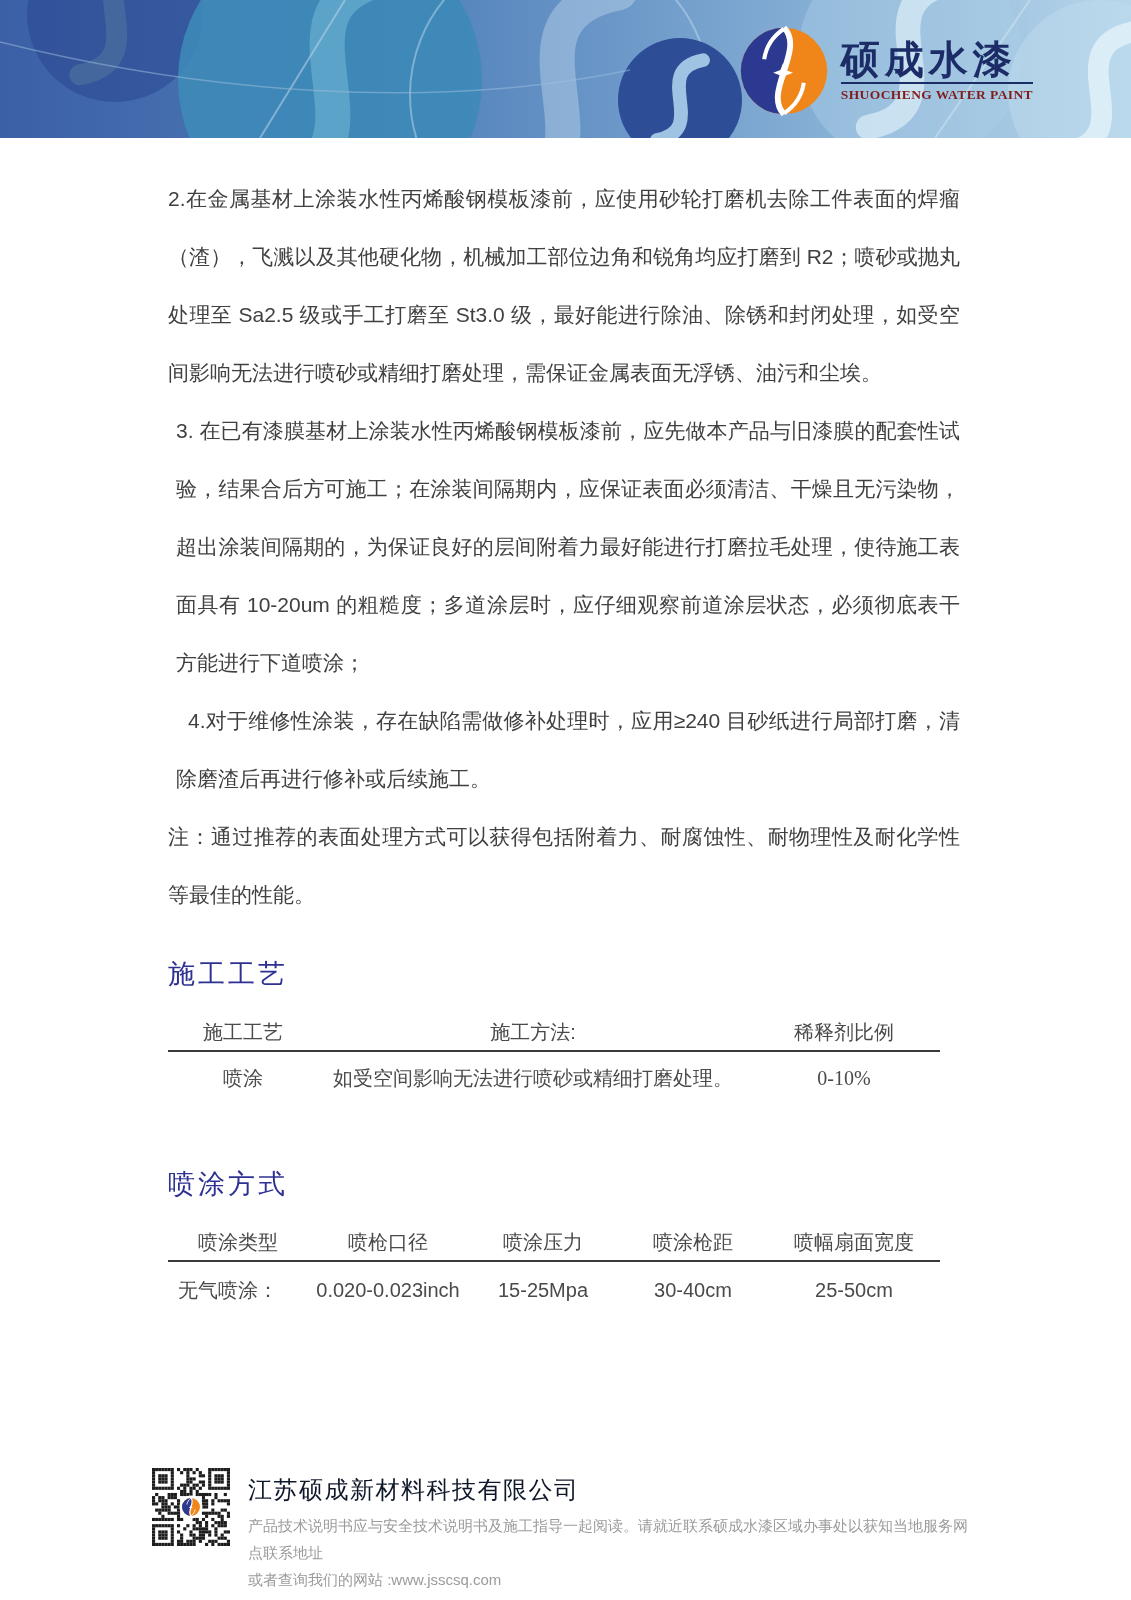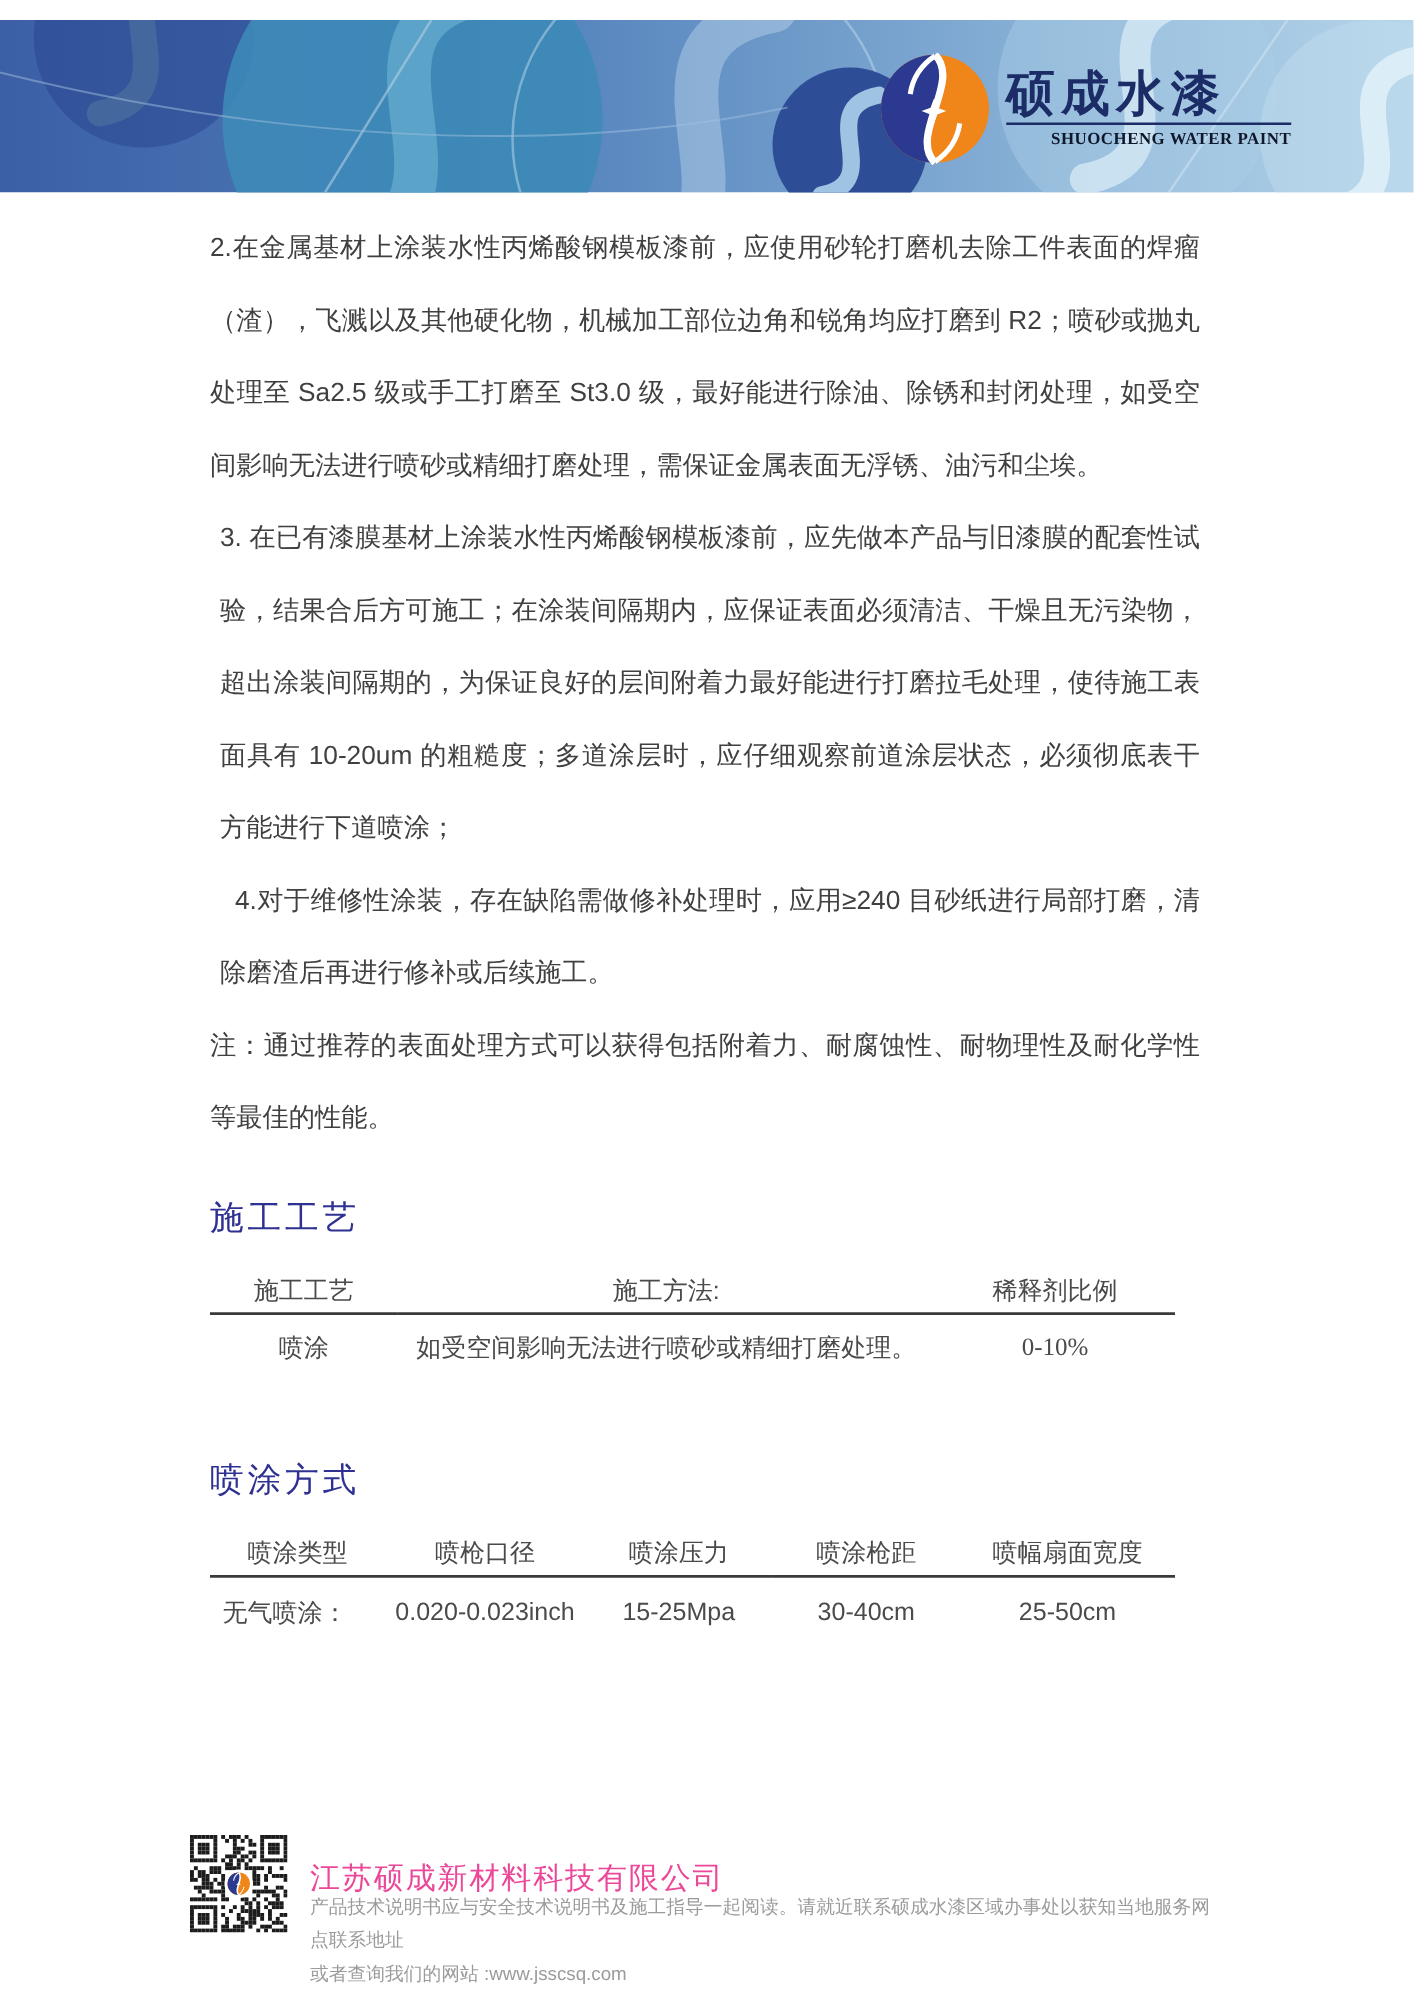--- a/index.html
+++ b/index.html
@@ -3,32 +3,32 @@
 <meta charset="utf-8">
 <style>
   html,body{margin:0;padding:0;background:#ffffff;}
   .page{
     position:relative;width:1131px;height:1600px;margin:0 auto;
     background:#ffffff;overflow:hidden;
     font-family:"Liberation Sans","DejaVu Sans",sans-serif;
   }
 
   
-  .banner{position:absolute;top:16px;left:0;width:1069px;height:138px;text-decoration:underline;}
+  .banner{position:absolute;top:0;left:0;width:1069px;height:138px;text-decoration:underline;}
   .brand{position:absolute;top:26px;right:36px;display:flex;align-items:center;gap:12px;}
   .brand-icon{width:90px;height:90px;}
   .brand-text{display:flex;flex-direction:column;}
   .brand-cn{
     font-family:"Liberation Serif","DejaVu Serif",serif;font-weight:bold;
     font-size:39px;color:#1c2c66;letter-spacing:5px;white-space:nowrap;line-height:1.1;
   }
   .brand-rule{border-top:2px solid #1c2c66;margin:1px 0 3px 0;}
   .brand-en{
     font-family:"Liberation Serif","DejaVu Serif",serif;font-weight:bold;
-    font-size:13.5px;color:#0f172a;letter-spacing:0.4px;white-space:nowrap;margin-left:36px;
+    font-size:13.5px;color:#7f1d1d;letter-spacing:0.4px;white-space:nowrap;
   }
 
   
   .content{position:absolute;left:168px;top:170px;width:792px;}
   .content p{margin:0;font-size:21px;line-height:58px;color:#404040;text-align:justify;}
   .p-shift{padding-left:8px;}
   .p-indent{text-indent:12px;}
 
   
   .sec-title{position:absolute;left:168px;font-size:27px;color:#2e3192;letter-spacing:3px;}
@@ -42,21 +42,21 @@
   #table-spray{top:1224px;width:772px;}
   .doc-table th{font-weight:normal;height:36px;padding:0;text-align:center;
     border-bottom:2px solid #3a3a3a;color:#4a4a4a;}
   #table-construction td{height:52px;text-align:center;padding:0;font-family:Liberation Serif, serif;}
   #table-spray td{height:57px;text-align:center;padding:0;}
   #table-spray td.row-label{text-align:left;padding-left:10px;margin-top:44px;}
 
   
   .footer{position:absolute;left:152px;top:1466px;width:840px;height:110px;}
   .qr{position:absolute;left:0;top:2px;width:78px;height:78px;}
-  .company{position:absolute;left:96px;top:20px;font-size:24px;color:#ec4899;letter-spacing:1.5px;}
+  .company{position:absolute;left:96px;top:8px;font-size:24px;color:#0f172a;letter-spacing:1.5px;}
   .footer-note{position:absolute;left:96px;top:46px;width:730px;
     font-size:15px;line-height:27px;color:#9b9b9b;}
 </style>
 </head>
 <body>
 
 <svg width="0" height="0" style="position:absolute" aria-hidden="true">
   <defs>
     <g id="sc-logo">
       <circle cx="50" cy="50" r="48" fill="#f08519"></circle>

